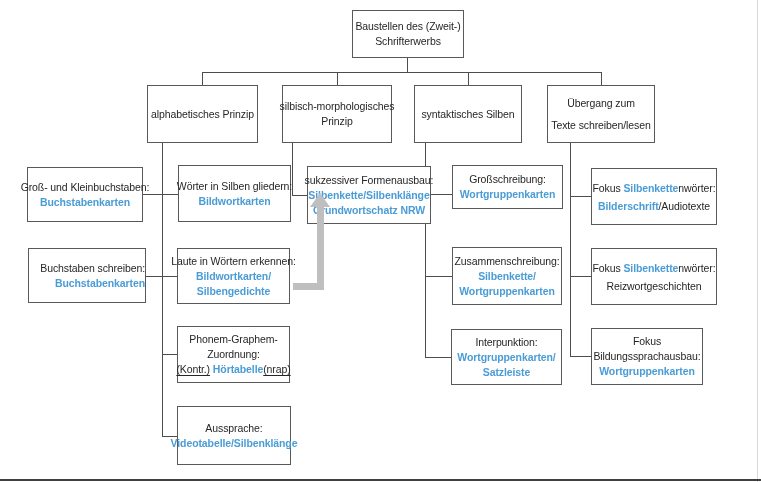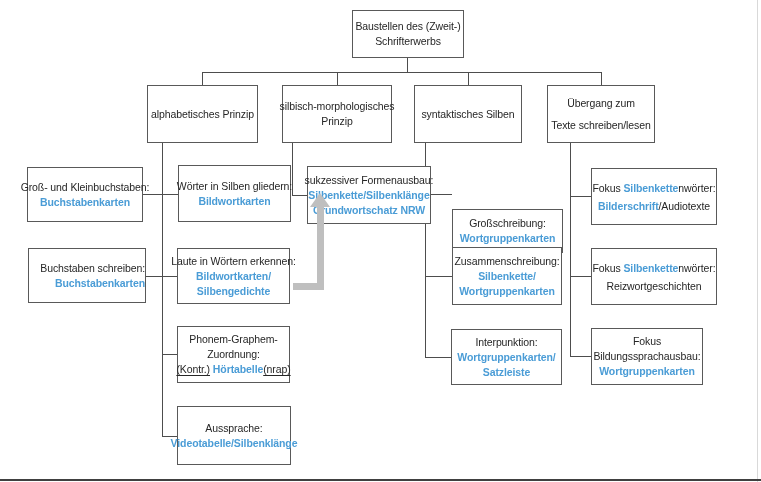--- a/index.html
+++ b/index.html
@@ -112,21 +112,21 @@
       <div class="line"><span>Aussprache:</span></div>
       <div class="line"><span class="blue">Videotabelle/Silbenklänge</span></div>
     </div>
 
   <div class="box" style="left:307px;top:166px;width:124px;height:58px;">
       <div class="line"><span>sukzessiver Formenausbau:</span></div>
       <div class="line"><span class="blue">Silbenkette/Silbenklänge</span></div>
       <div class="line"><span class="blue">Grundwortschatz NRW</span></div>
     </div>
 
-  <div class="box" style="left:452px;top:165px;width:111px;height:44px;margin-top:44px;">
+  <div class="box" style="left:452px;top:165px;width:111px;height:44px;">
       <div class="line"><span>Großschreibung:</span></div>
       <div class="line"><span class="blue">Wortgruppenkarten</span></div>
     </div>
   <div class="box" style="left:452px;top:247px;width:110px;height:58px;">
       <div class="line"><span>Zusammenschreibung:</span></div>
       <div class="line"><span class="blue">Silbenkette/</span></div>
       <div class="line"><span class="blue">Wortgruppenkarten</span></div>
     </div>
   <div class="box" style="left:451px;top:329px;width:111px;height:56px;">
       <div class="line"><span>Interpunktion:</span></div>

